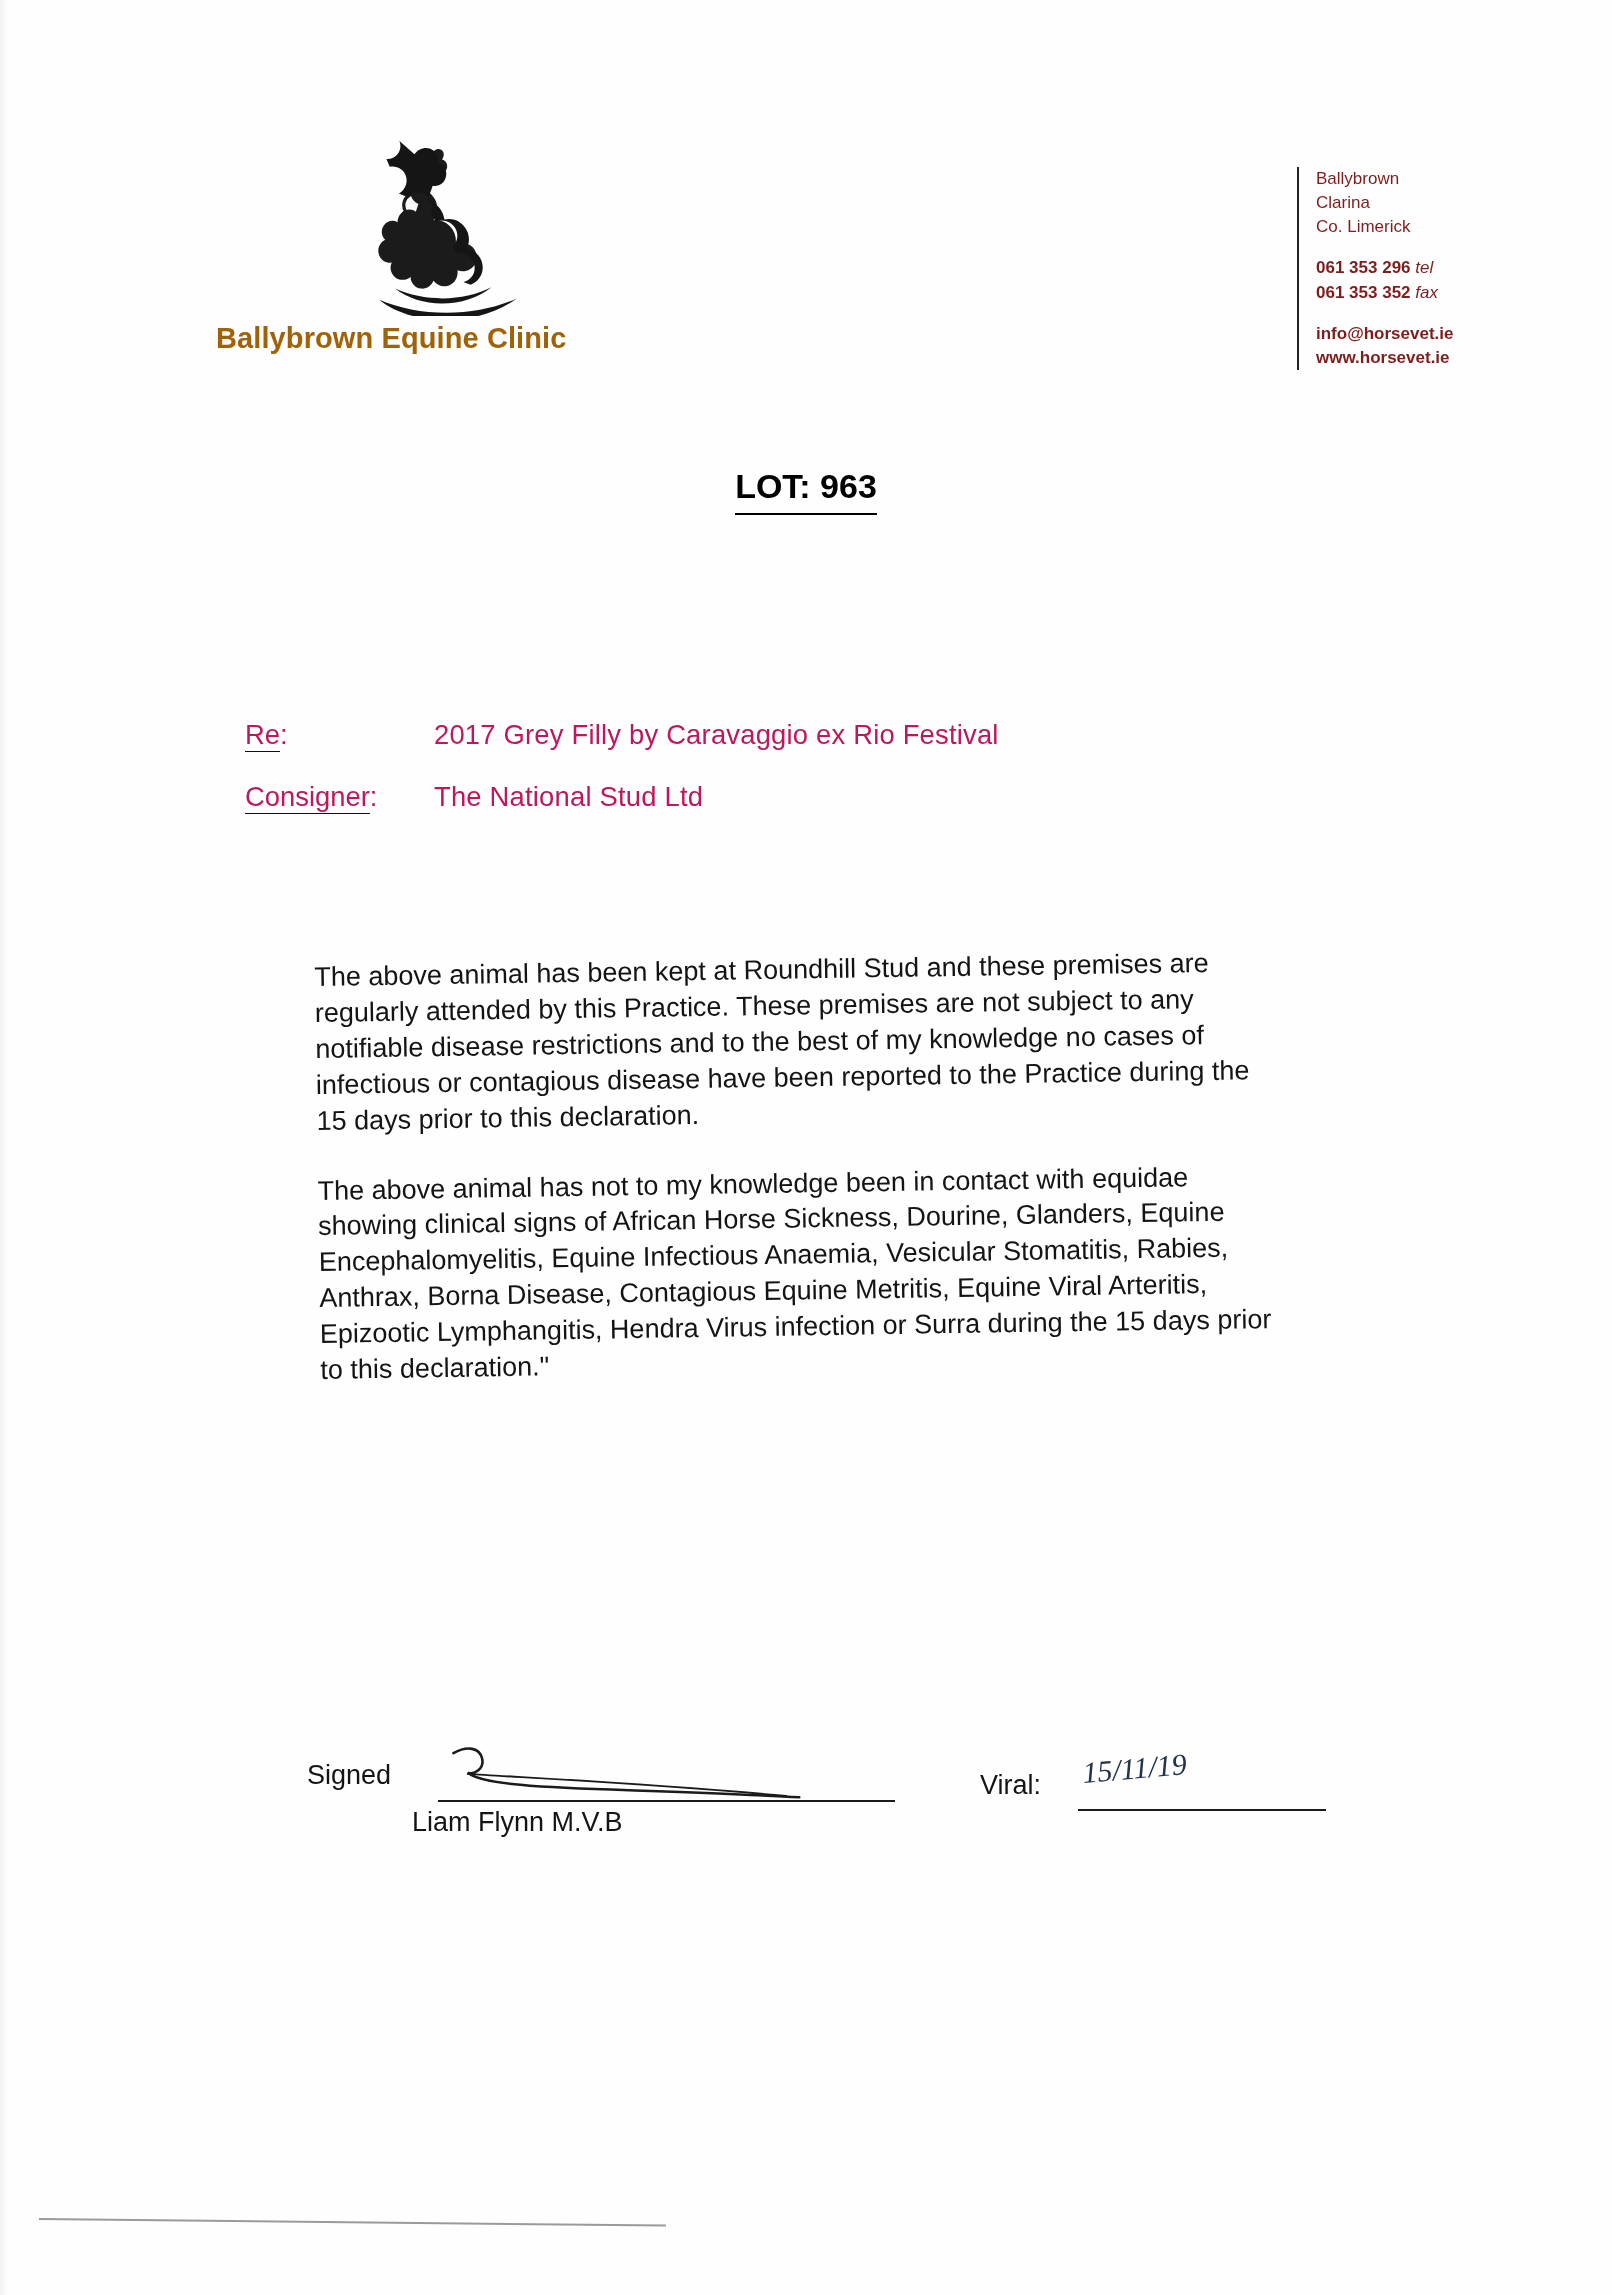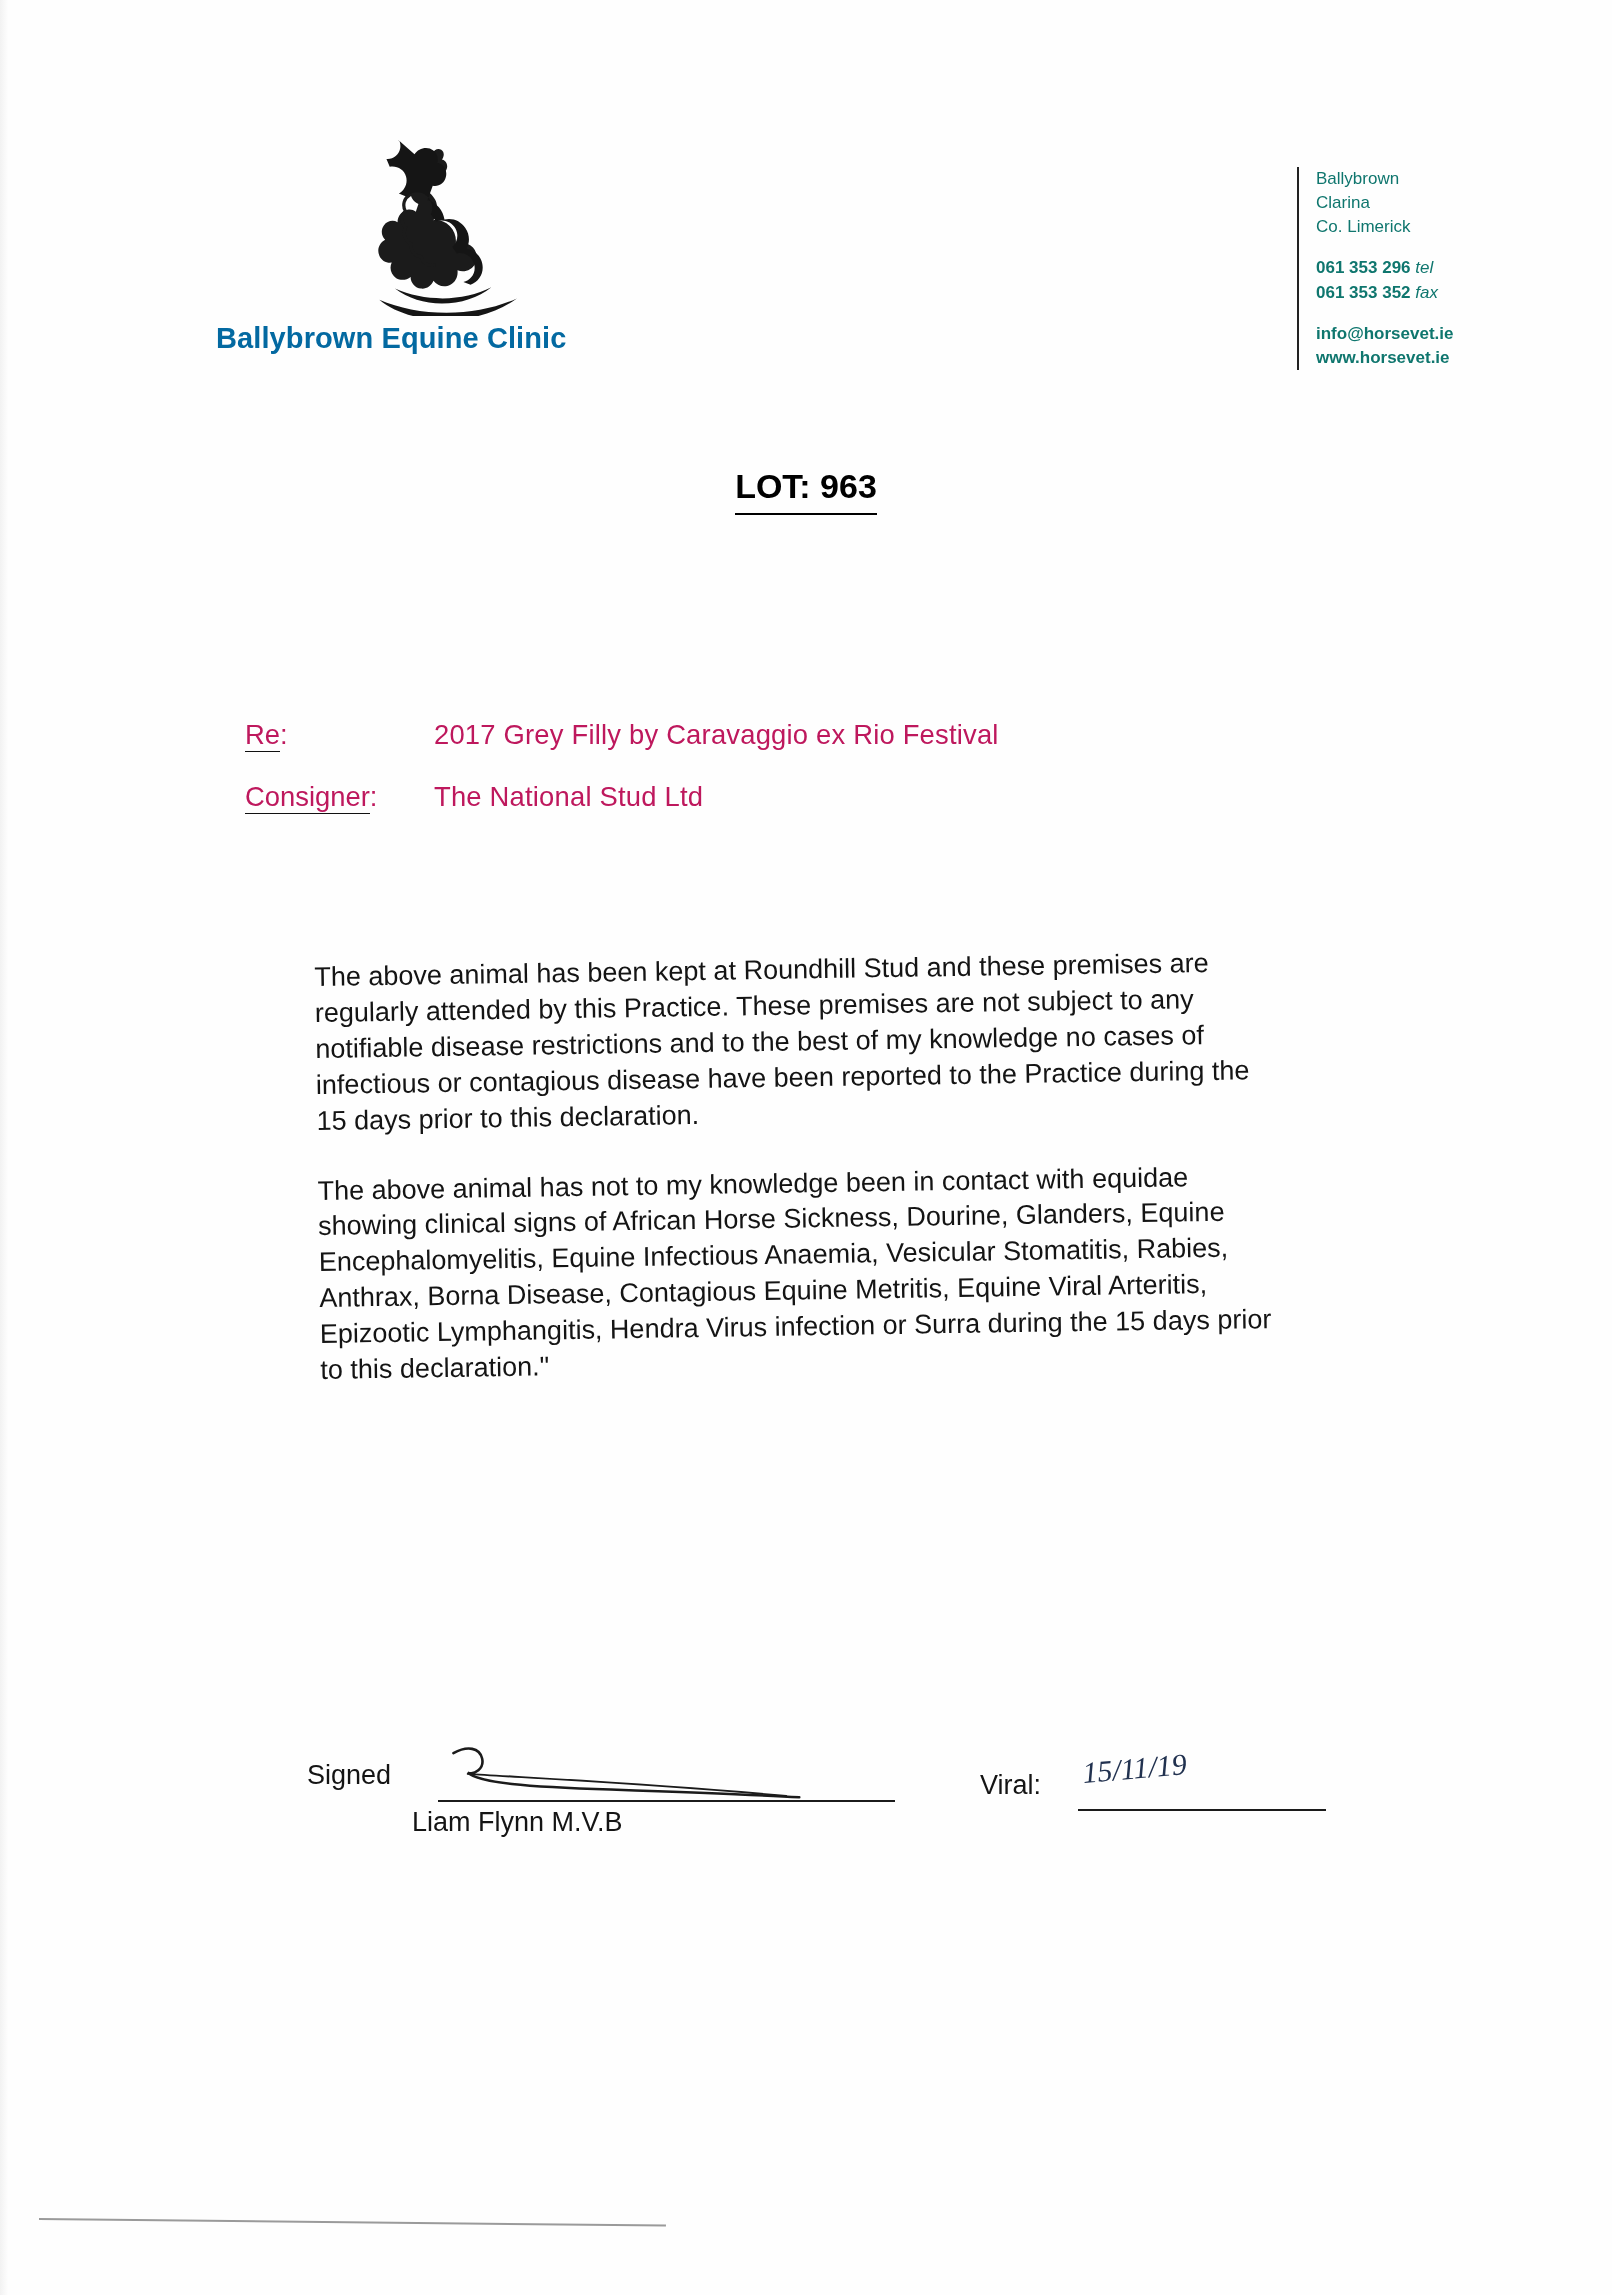--- a/index.html
+++ b/index.html
@@ -32,34 +32,34 @@
   .horse-mark {
     width: 196px;
     height: 176px;
     margin-left: 137px;
   }
   .clinic-name {
     margin-top: 3.9px;
     font-size: 29px;
     font-weight: bold;
     letter-spacing: 0.1px;
-    color: #0369a1;
+    color: #a16207;
     white-space: nowrap;
   }
 
   .letterhead-contact {
     position: absolute;
     left: 1297px;
     top: 167px;
     width: 281px;
     border-left: 2px solid #222;
     padding-left: 17px;
     font-size: 17px;
     line-height: 1.42;
-    color: #0f766e;
+    color: #7f1d1d;
   }
   .letterhead-contact .block { margin-bottom: 17px; }
   .letterhead-contact .block:last-child { margin-bottom: 0; }
   .letterhead-contact .bold { font-weight: bold; }
   .letterhead-contact .ital { font-style: italic; font-weight: normal; }
 
   
   .lot-heading {
     position: absolute;
     top: 467px;

